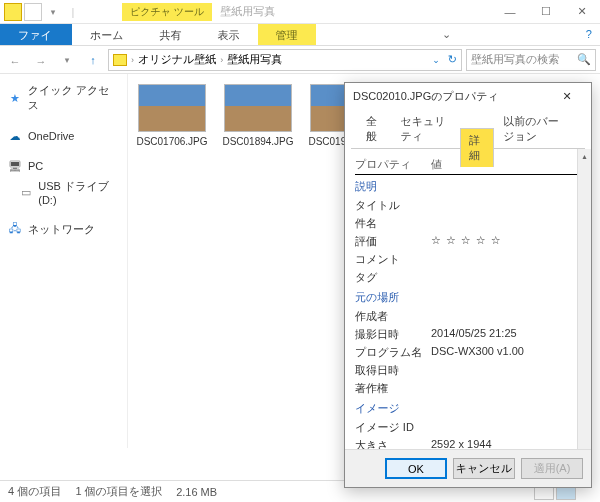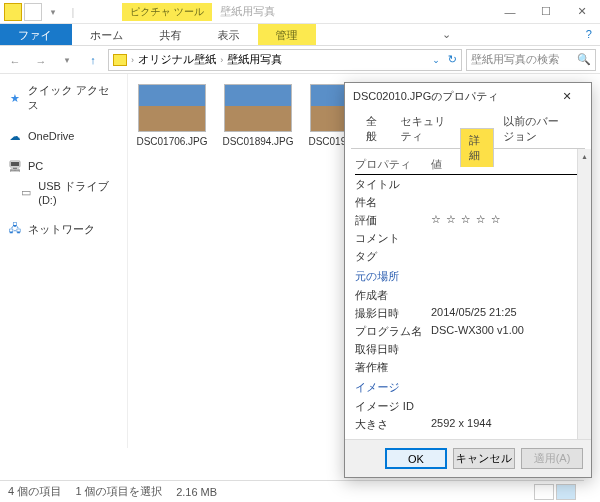--- a/index.html
+++ b/index.html
@@ -195,20 +195,21 @@
     <div class="t">全般</div>
     <div class="t">セキュリティ</div>
     <div class="t active">詳細</div>
     <div class="t">以前のバージョン</div>
   </div>
   <div class="dlg-body">
     <div class="prop-hdr">
       <div class="c1">プロパティ</div>
       <div>値</div>
     </div>
+    <div class="section">説明</div>
     <div class="row">
         <div class="lbl">タイトル</div>
         <div class="val"></div>
       </div>
     <div class="row">
         <div class="lbl">件名</div>
         <div class="val"></div>
       </div>
     <div class="row">
         <div class="lbl">評価</div>

